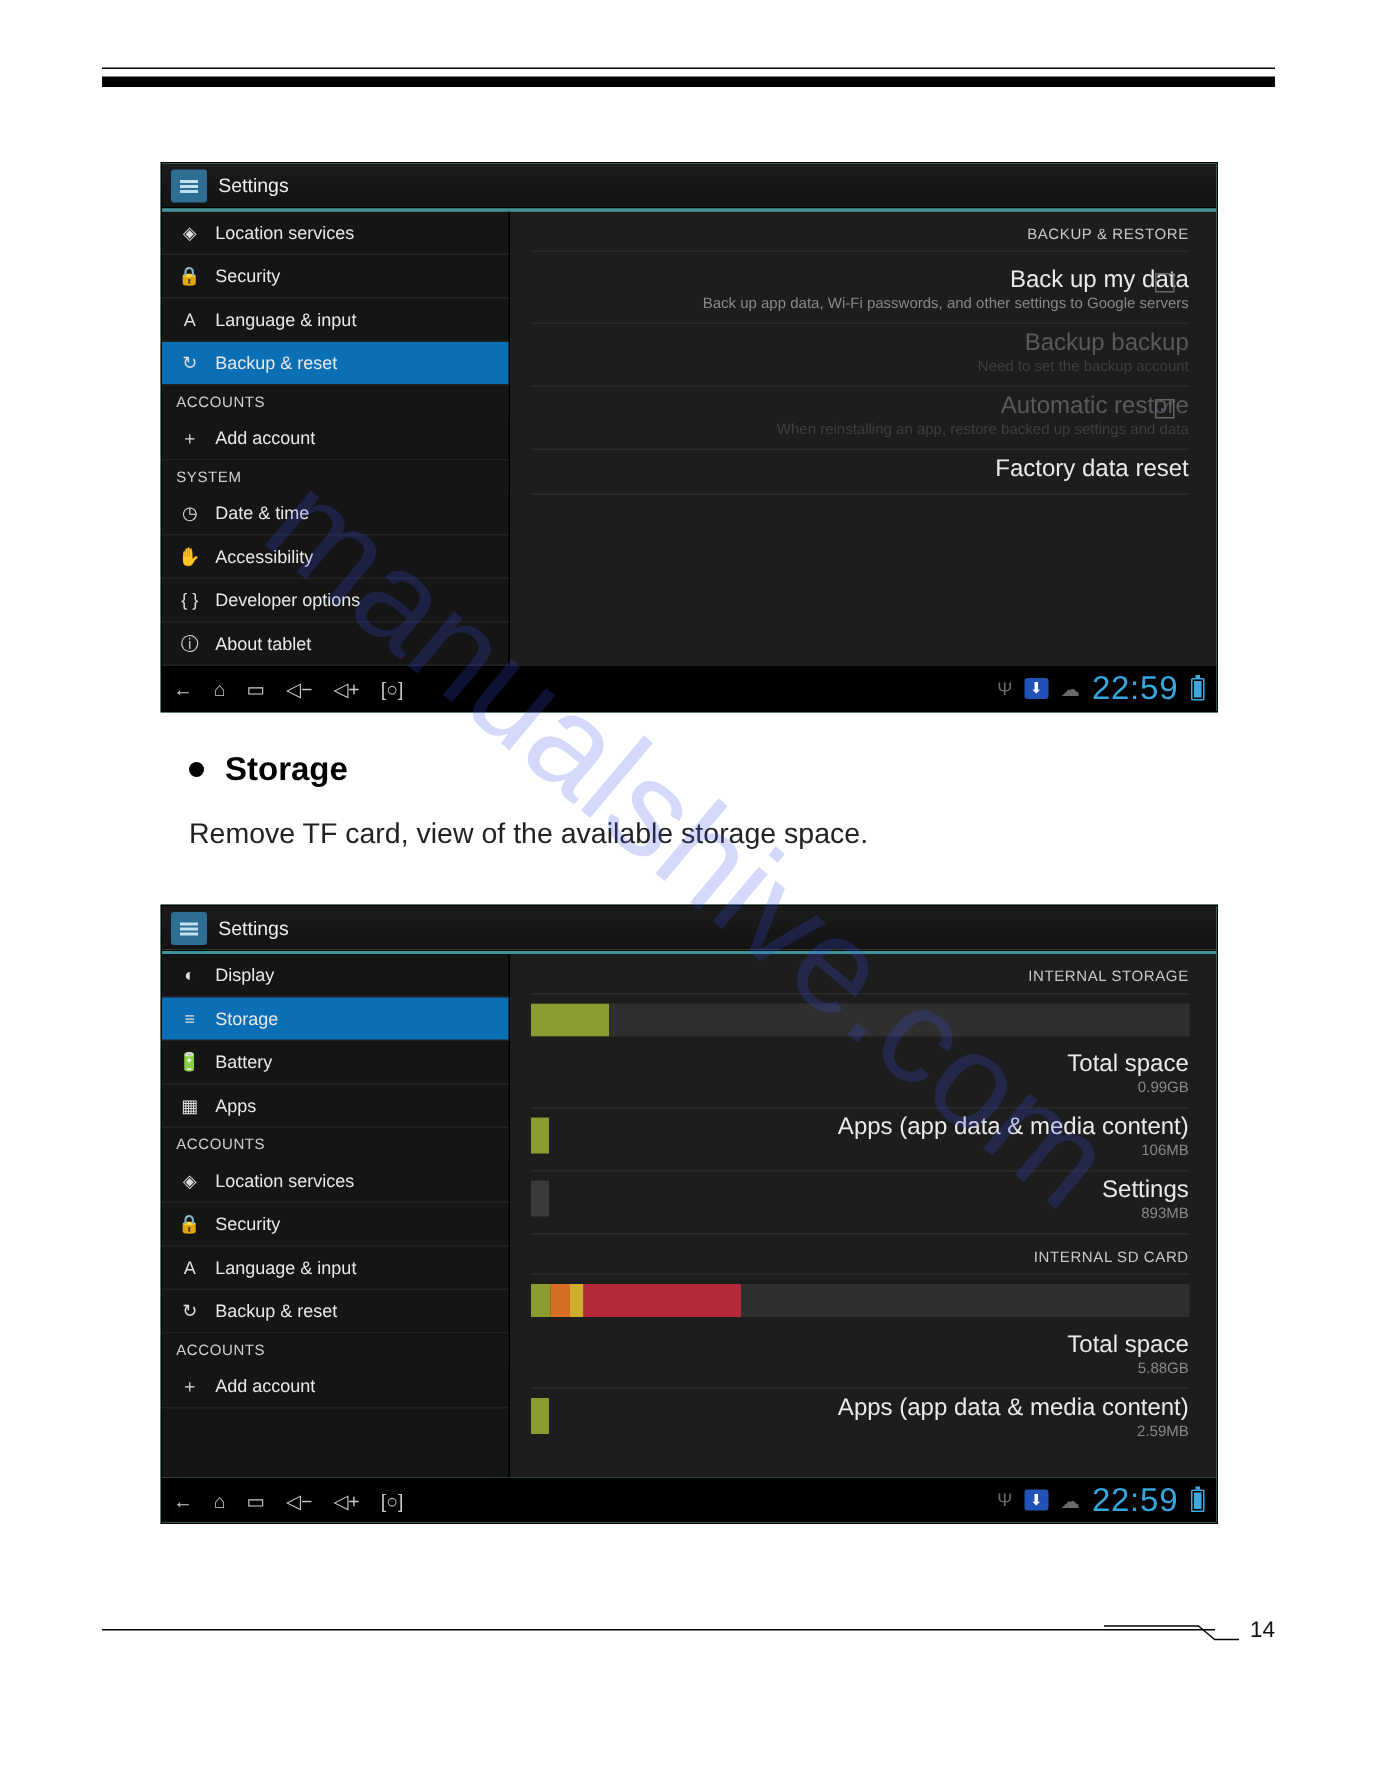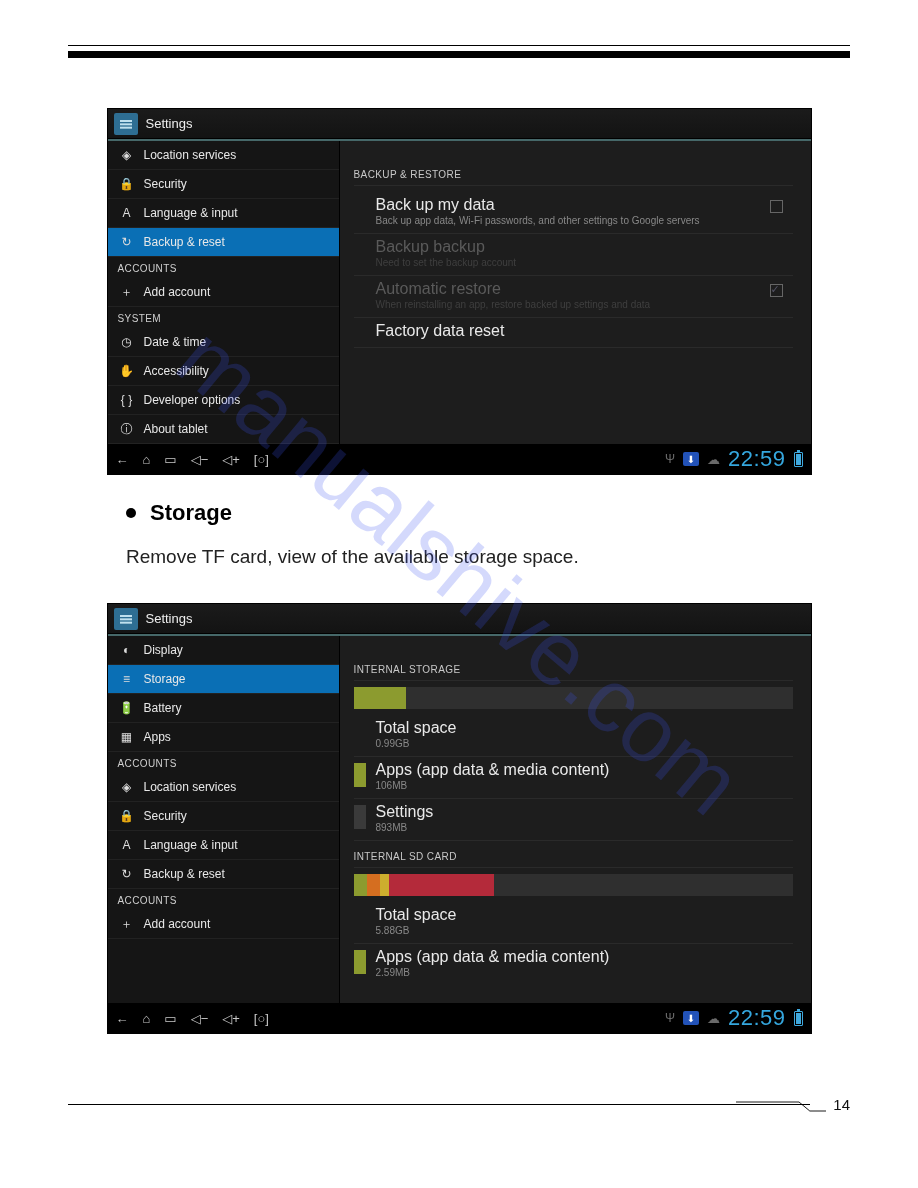--- a/index.html
+++ b/index.html
@@ -22,21 +22,21 @@
   
   .bullet-row { display:flex; align-items:center; margin: 25px 0 20px 0; padding-left: 58px;}
   .bullet-dot { width:10px; height:10px; border-radius:50%; background:#000; margin-right:14px;}
   .heading { font-size: 22px; font-weight:700; }
   .body-text { font-size: 19px; padding-left: 58px; margin: 18px 0 35px 0; color:#222; }
 
   
   .shot {
     width: 705px;
     margin: 0 auto 10px auto;
-    background:#a16207;
+    background:#86efac;
     border:1px solid #000;
     font-size:12px;
     color:#ddd;
     position:relative;
     overflow:hidden;
   }
   .titlebar {
     display:flex; align-items:center; height:30px;
     background: linear-gradient(#1b1b1b,#131313);
     border-bottom:1px solid #000;
@@ -52,21 +52,21 @@
   .sidebar { width:232px; background:#151515; border-right:1px solid #000; }
   .cat { font-size:10px; color:#cfcfcf; letter-spacing:.4px; padding:6px 10px 4px 10px; background:#151515; }
   .s-item {
     display:flex; align-items:center; height:29px; padding:0 10px; border-bottom:1px solid #222;
     color:#e8e8e8; cursor:default;
   }
   .s-item.sel { background:#0a6fb5; }
   .s-item .icn { width:18px; display:inline-flex; justify-content:center; color:#ddd; font-size:12px;}
   .s-item .lbl { margin-left:8px; font-size:12px; }
 
-  .main { flex:1; padding: 22px 18px 18px 14px; background:#1d1d1d; }
+  .main { flex:1; padding: 4px 18px 18px 14px; background:#1d1d1d;text-align:right; }
   .sect-head { font-size:10px; color:#c8c8c8; letter-spacing:.4px; margin:6px 0 6px 0; border-bottom:1px solid #2a2a2a; padding-bottom:5px;}
   .row { padding:4px 0 7px 22px; border-bottom:1px solid #2a2a2a; position:relative;}
   .row .rttl { font-size:16px; color:#e9e9e9; }
   .row .rsub { font-size:10px; color:#888; margin-top:1px; }
   .row.dis .rttl { color:#5a5a5a; }
   .row.dis .rsub { color:#3f3f3f; }
   .chk { position:absolute; right:10px; top:8px; width:13px; height:13px; border:1px solid #666;}
   .chk.on::after{ content:"✓"; color:#556; font-size:11px; position:relative; top:-3px;}
 
   .swatch { position:absolute; left:0; top:6px; width:12px; height:24px; }

